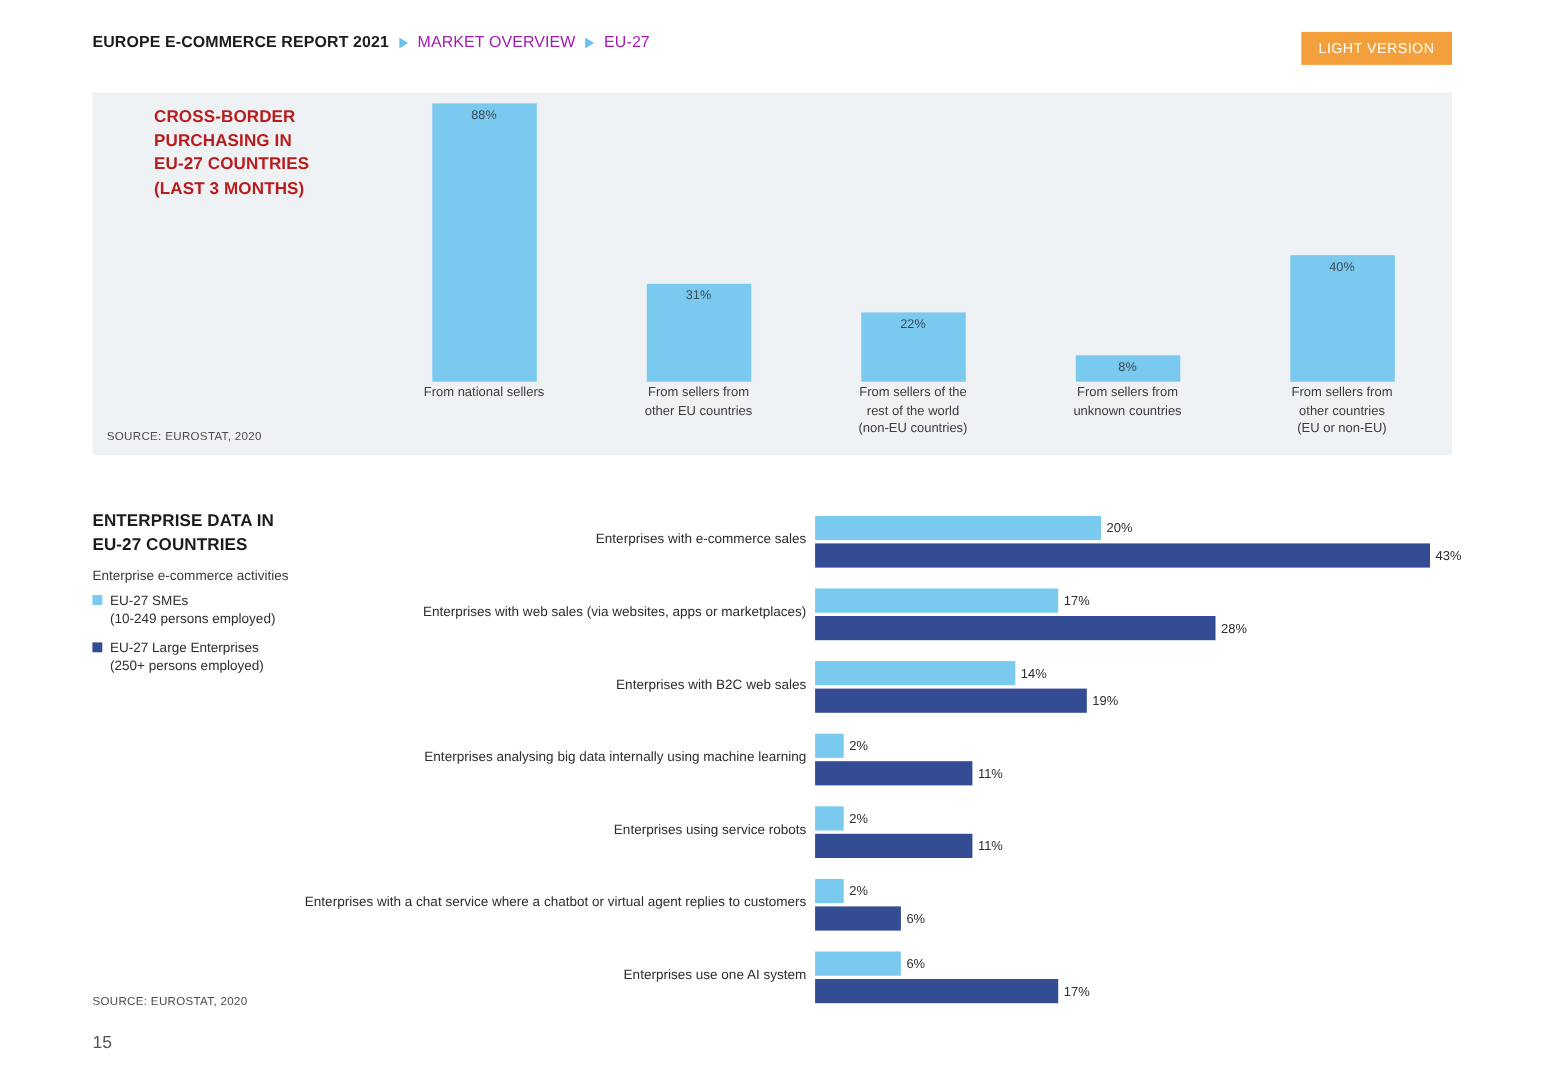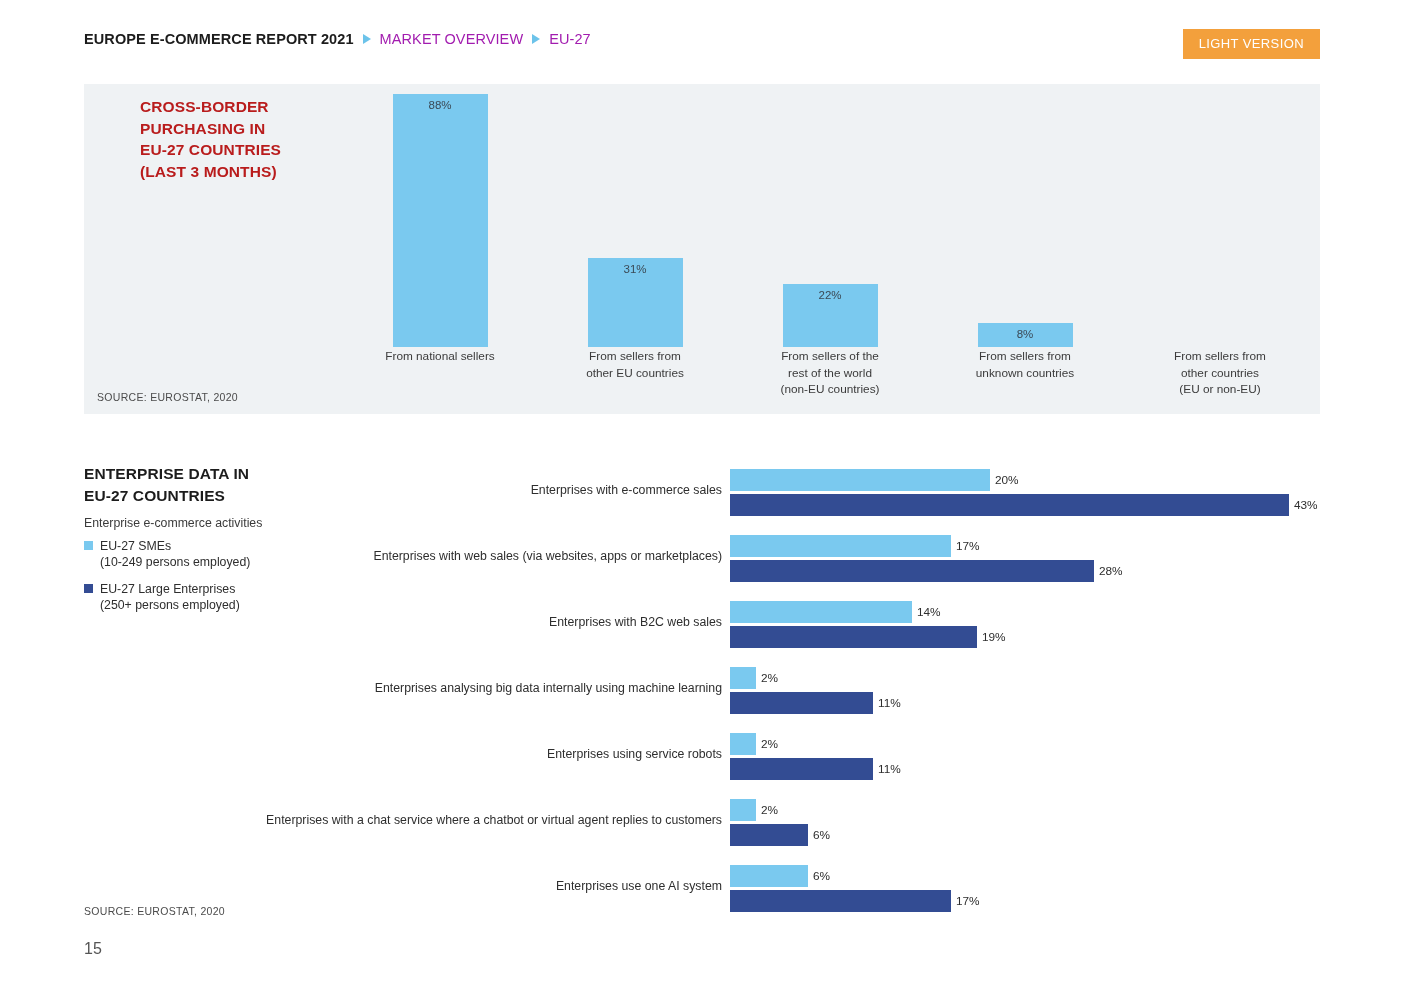--- a/index.html
+++ b/index.html
@@ -168,21 +168,21 @@
 
   .hchart {
     position: absolute;
     left: 0;
     top: 455px;
     width: 1403px;
     height: 470px;
   }
   .hrow {
     position: absolute;
-    left: 0;
+    left: 11px;
     width: 1121px;
     height: 60px;
     padding-left: 30px;
   }
   .hrow-label {
     position: absolute;
     left: 0;
     width: 722px;
     top: 20px;
     text-align: right;
@@ -280,20 +280,23 @@
       <div class="vbar" style="height:24px;">
         <span class="vbar-val">8%</span>
       </div>
       <div class="vcol-label">
         <div>From sellers from</div>
         <div>unknown countries</div>
       </div>
     </div>
 
     <div class="vcol" style="left:1041px;">
+      <div class="vbar" style="height:115px;">
+        <span class="vbar-val">40%</span>
+      </div>
       <div class="vcol-label">
         <div>From sellers from</div>
         <div>other countries</div>
         <div>(EU or non-EU)</div>
       </div>
     </div>
 
   </div>
 
   <div class="panel-source">SOURCE: EUROSTAT, 2020</div>

